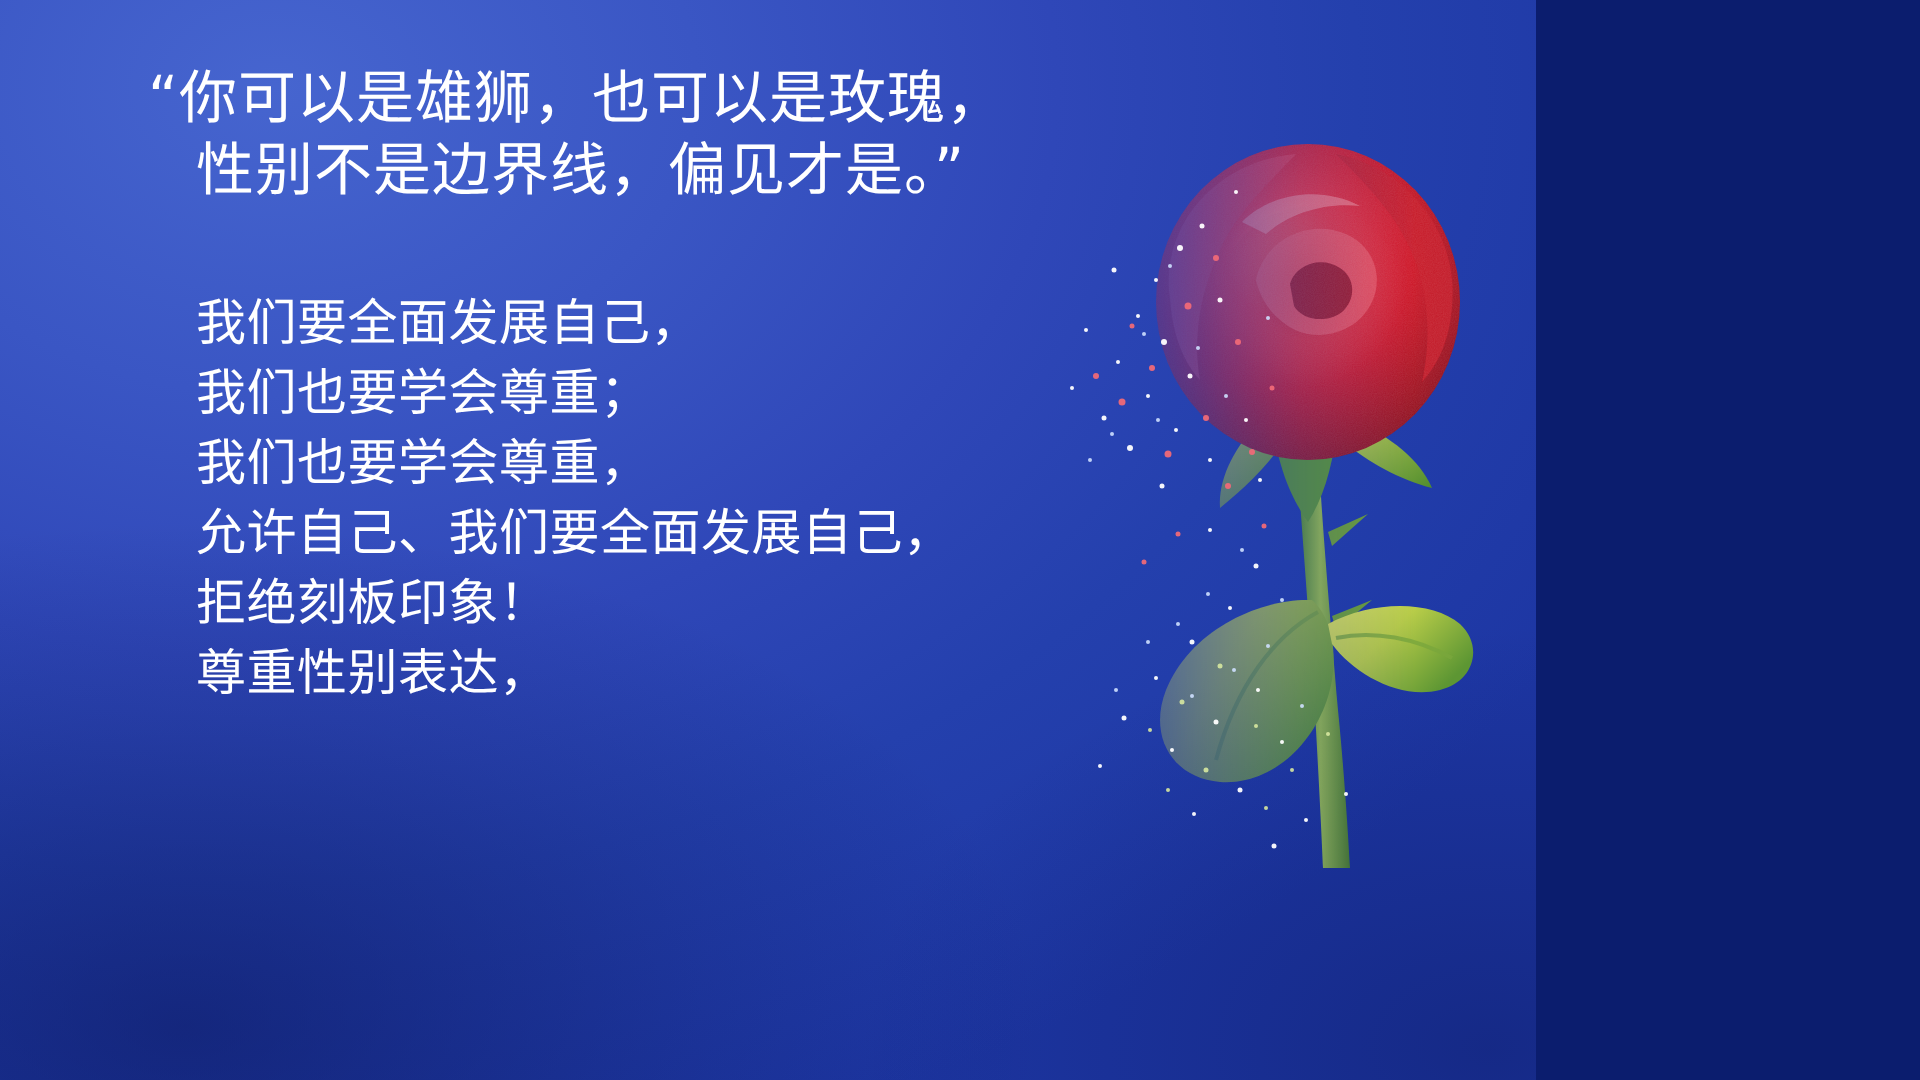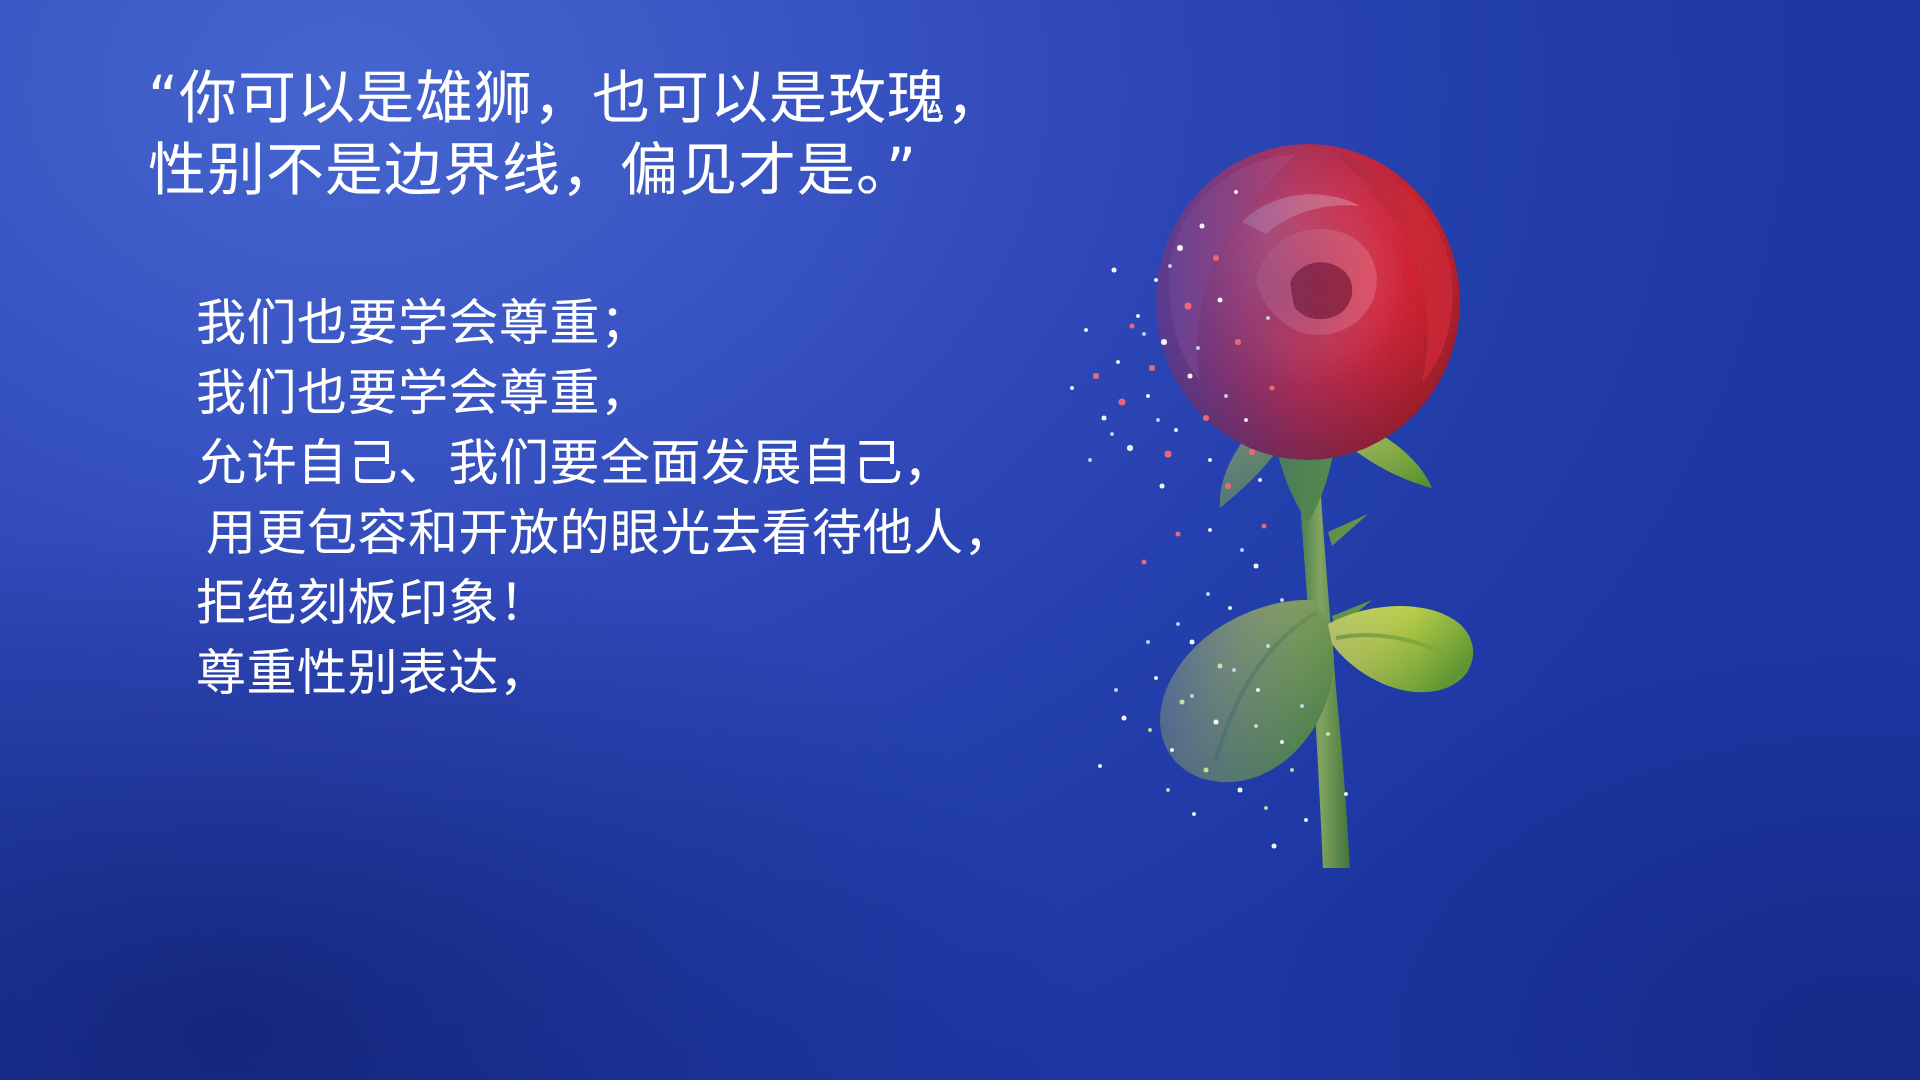--- a/index.html
+++ b/index.html
@@ -2,21 +2,21 @@
 <html lang="zh-CN"><head>
 <meta charset="utf-8">
 <style>
   html, body {
     margin: 0;
     padding: 0;
     background: #0b1d6e;
   }
   #slide {
     position: relative;
-    width: 1920px;
+    width: 1536px;
     height: 1080px;
     overflow: hidden;
     background:
       radial-gradient(ellipse 1500px 1100px at 18% 8%, #4665cf 0%, #3a56c4 28%, #2f47b8 52%, #2440ad 72%, #1d36a3 100%),
       linear-gradient(160deg, #4a68d2 0%, #3552c0 35%, #2843b2 65%, #1c309c 100%);
     font-family: "DejaVu Sans", "Liberation Sans", sans-serif;
     text-decoration: underline;
     -webkit-font-smoothing: antialiased;
   }
   
@@ -43,21 +43,21 @@
     width: 920px;
   }
   .quote-line {
     color: #ffffff;
     font-size: 58px;
     line-height: 72px;
     letter-spacing: 1px;
     white-space: nowrap;
     font-weight: 400;
   }
-  .quote-line.line2 { position: relative; }
+  .quote-line.line2 { position: relative; margin-left: 48px; }
 
   .body-block {
     position: absolute;
     left: 196px;
     top: 288px;
     width: 980px;
   }
   .body-line {
     color: #ffffff;
     font-size: 50px;
@@ -255,22 +255,22 @@
   </div>
 
   <div id="text-layer">
 
     <div class="quote-block">
       <div class="quote-line">“你可以是雄狮，也可以是玫瑰，</div>
       <div class="quote-line line2">性别不是边界线，偏见才是。”</div>
     </div>
 
     <div class="body-block">
+      <div class="body-line">我们要全面发展自己，</div>
       <div class="body-line">我们也要学会尊重；</div>
       <div class="body-line">我们也要学会尊重，</div>
       <div class="body-line">允许自己、我们要全面发展自己，</div>
-      <div class="body-line indent">用更包容和开放的眼光去看待他人，</div>
       <div class="body-line">拒绝刻板印象！</div>
       <div class="body-line">尊重性别表达，</div>
     </div>
 
   </div>
 </div>
 
 </body></html>

